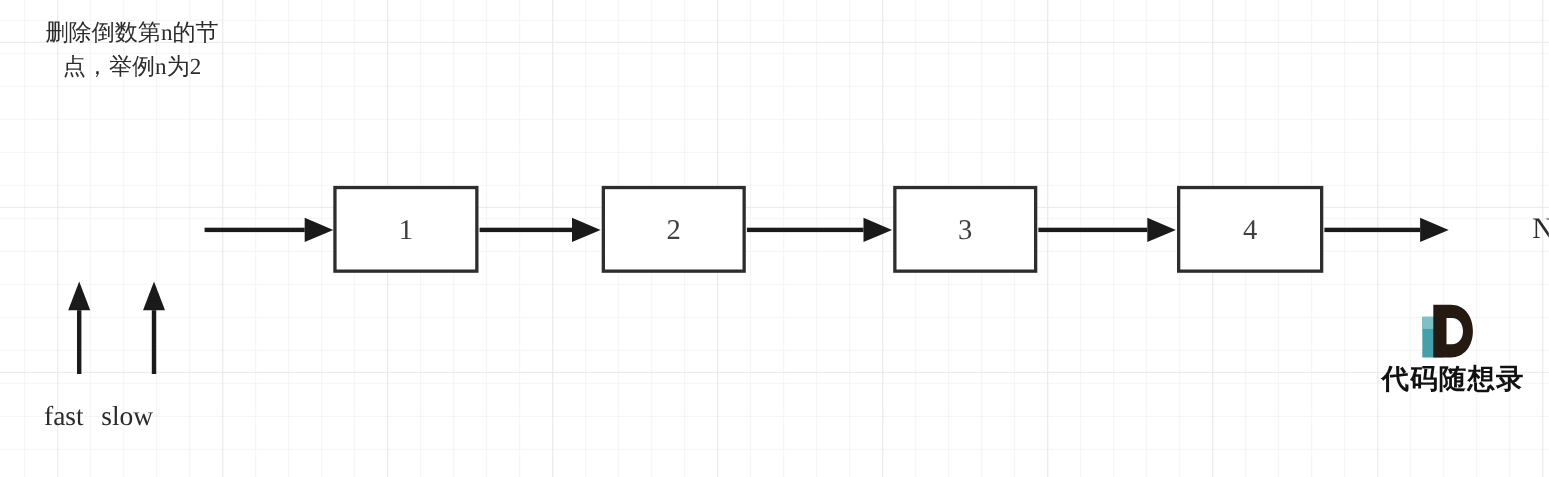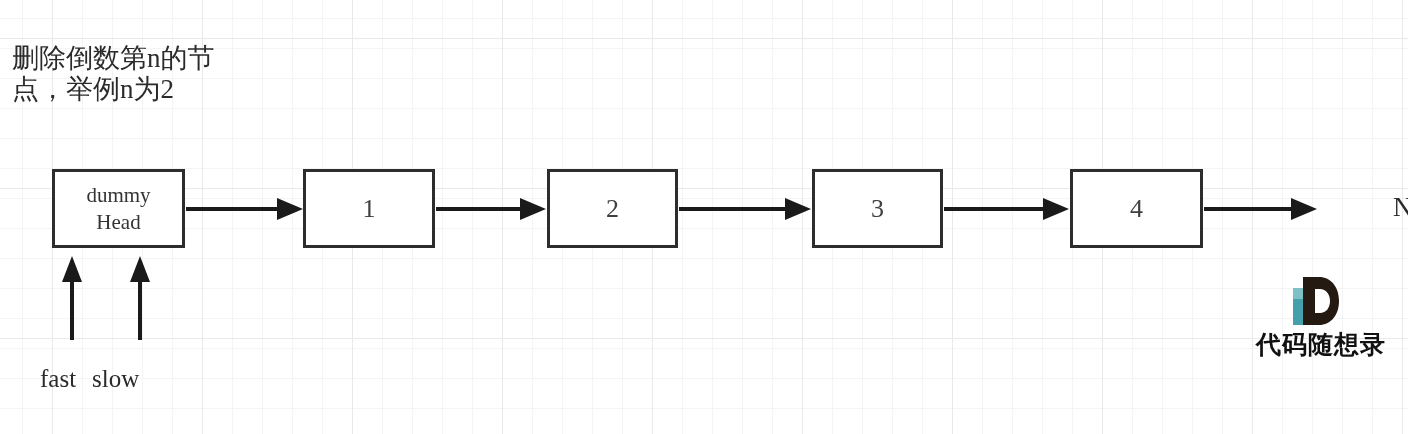--- a/index.html
+++ b/index.html
@@ -16,23 +16,23 @@
       linear-gradient(#e9e9e9 1px, transparent 1px),
       linear-gradient(90deg, #e9e9e9 1px, transparent 1px),
       linear-gradient(#f4f4f4 1px, transparent 1px),
       linear-gradient(90deg, #f4f4f4 1px, transparent 1px);
     background-size: 150px 150px, 150px 150px, 30px 30px, 30px 30px;
     background-position: 0 38px, 52px 0, 0 18px, 22px 0;
   }
 
   .title {
     position: absolute;
-    left: 12px; top: 43px; width: 216px;
-    font-size: 27px; line-height: 31px;
-    text-align: left;
+    left: 12px; top: 14px; width: 216px;
+    font-size: 21px; line-height: 31px;
+    text-align: center;
     white-space: pre-line;
     color: #2b2b2b;
   }
 
   .node {
     position: absolute;
     top: 169px; height: 79px;
     background: #ffffff;
     border: 3px solid #2d2d2d;
     display: flex; align-items: center; justify-content: center;
@@ -115,22 +115,20 @@
   }
 </style>
 </head>
 <body>
 
 <div class="canvas">
 
   <div class="title">删除倒数第n的节
 点，举例n为2</div>
 
-  <div class="node dummy n-dummy">dummy
-Head</div>
   <div class="node n-1">1</div>
   <div class="node n-2">2</div>
   <div class="node n-3">3</div>
   <div class="node n-4">4</div>
 
   <div class="harrow a1"></div>
   <div class="harrow a2"></div>
   <div class="harrow a3"></div>
   <div class="harrow a4"></div>
   <div class="harrow a5"></div>

